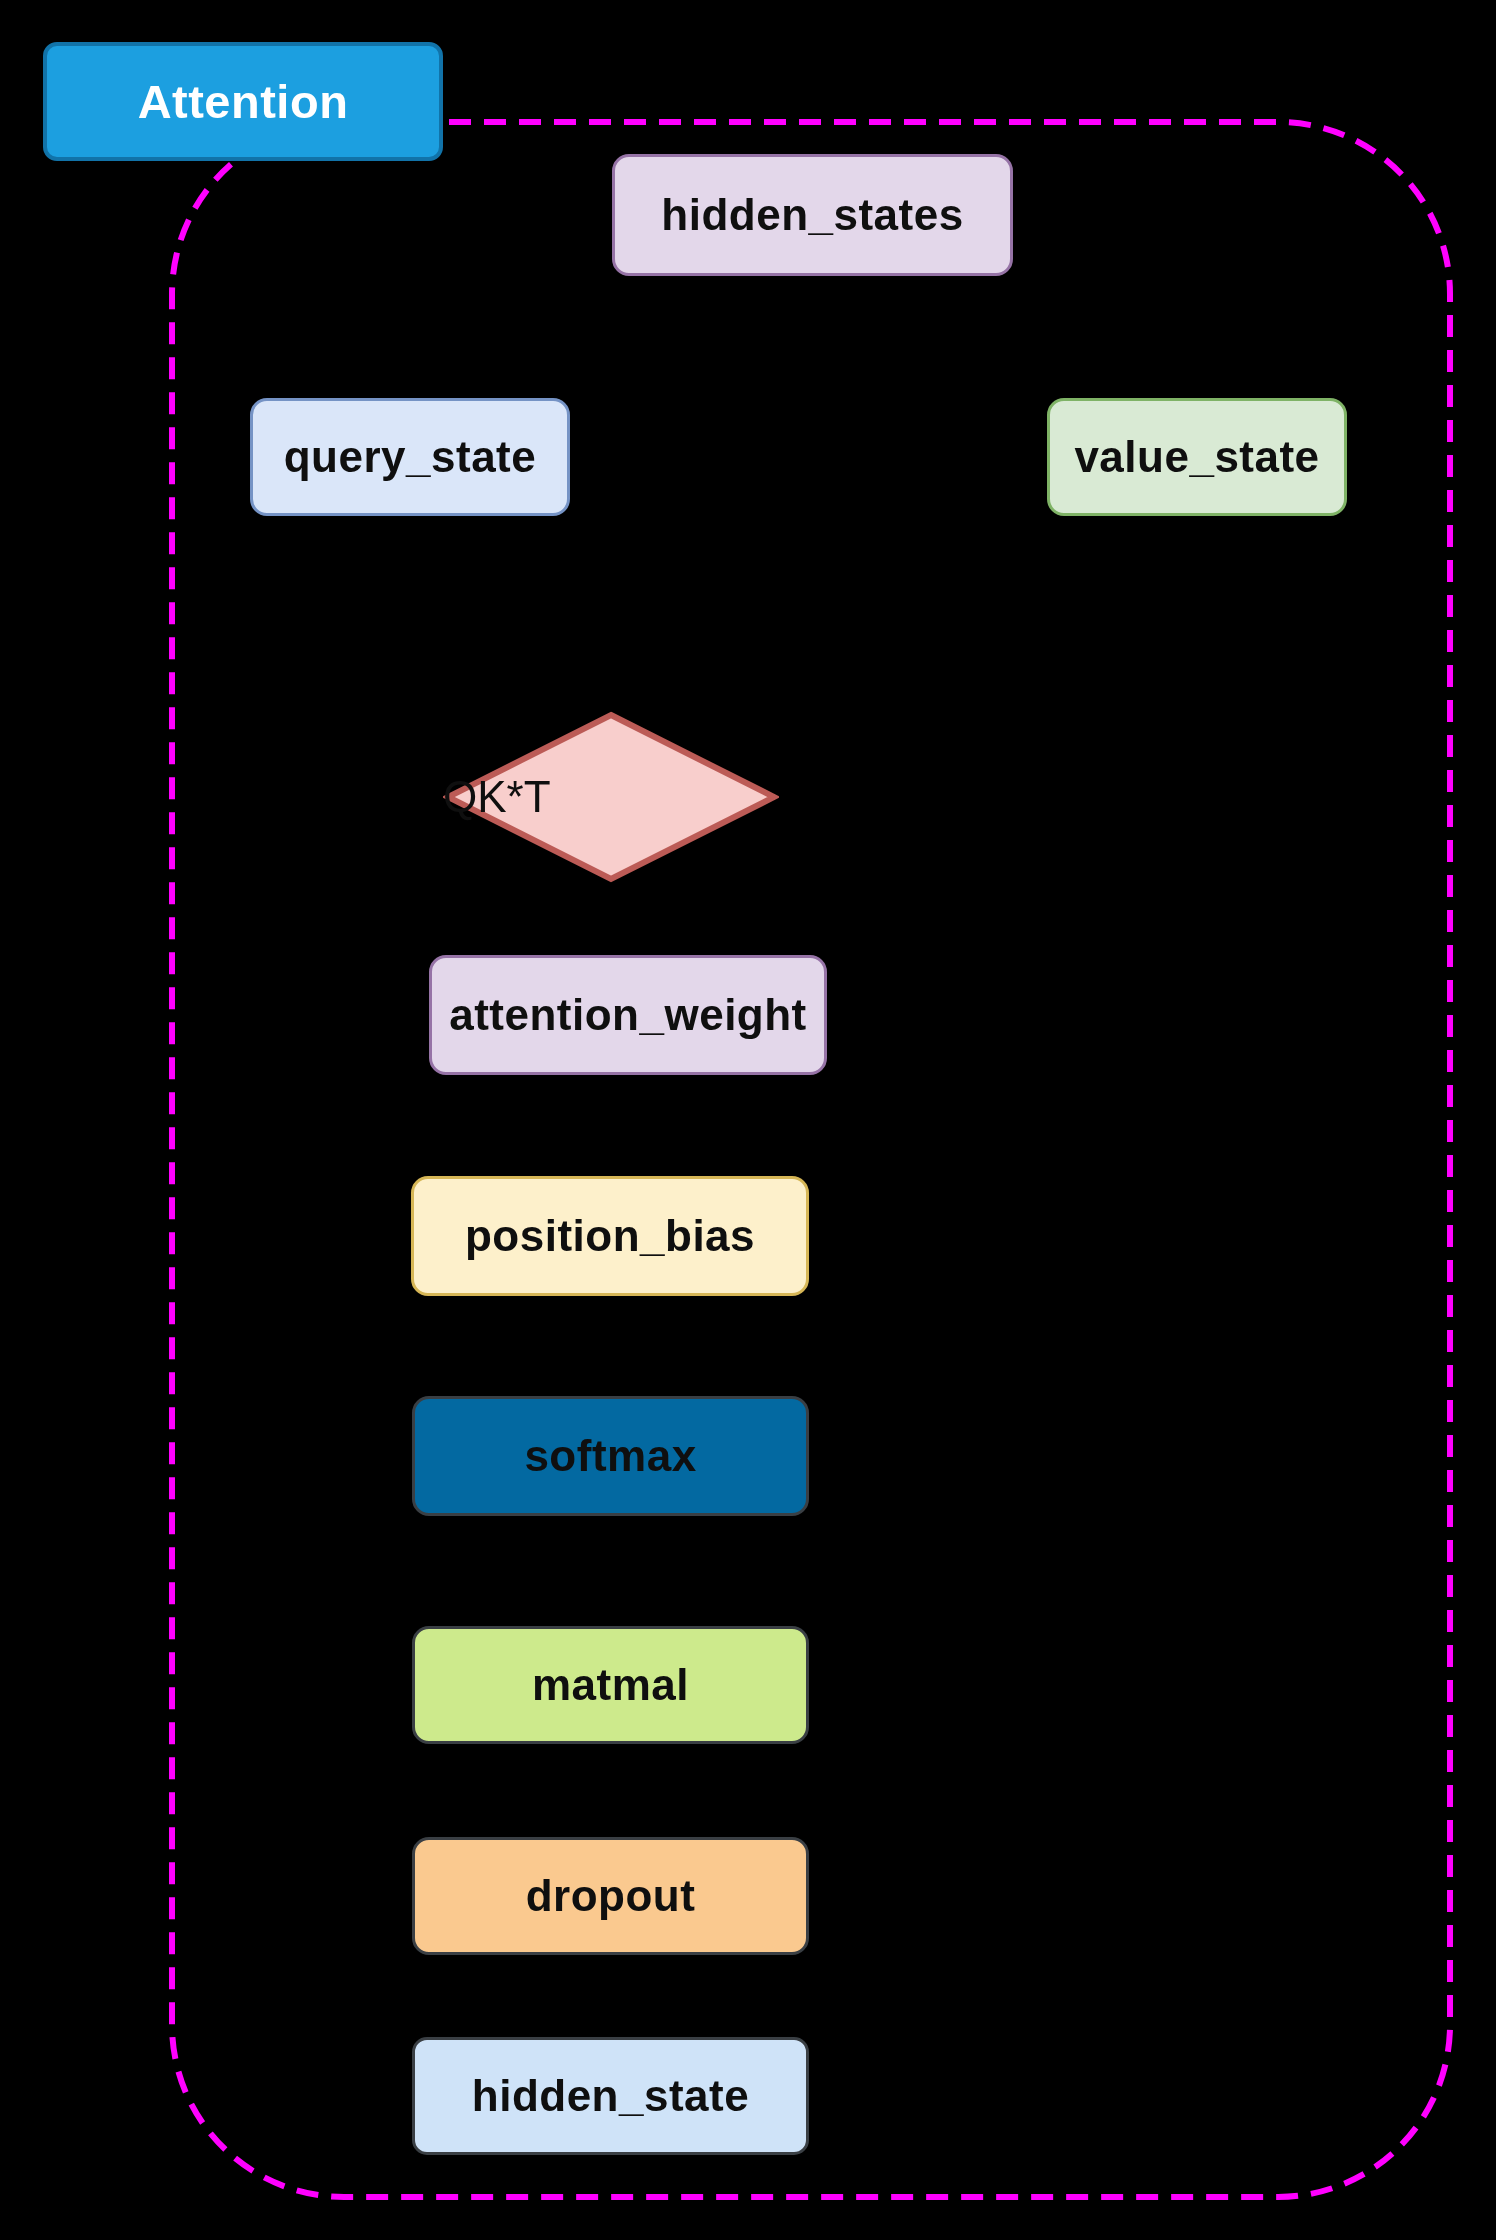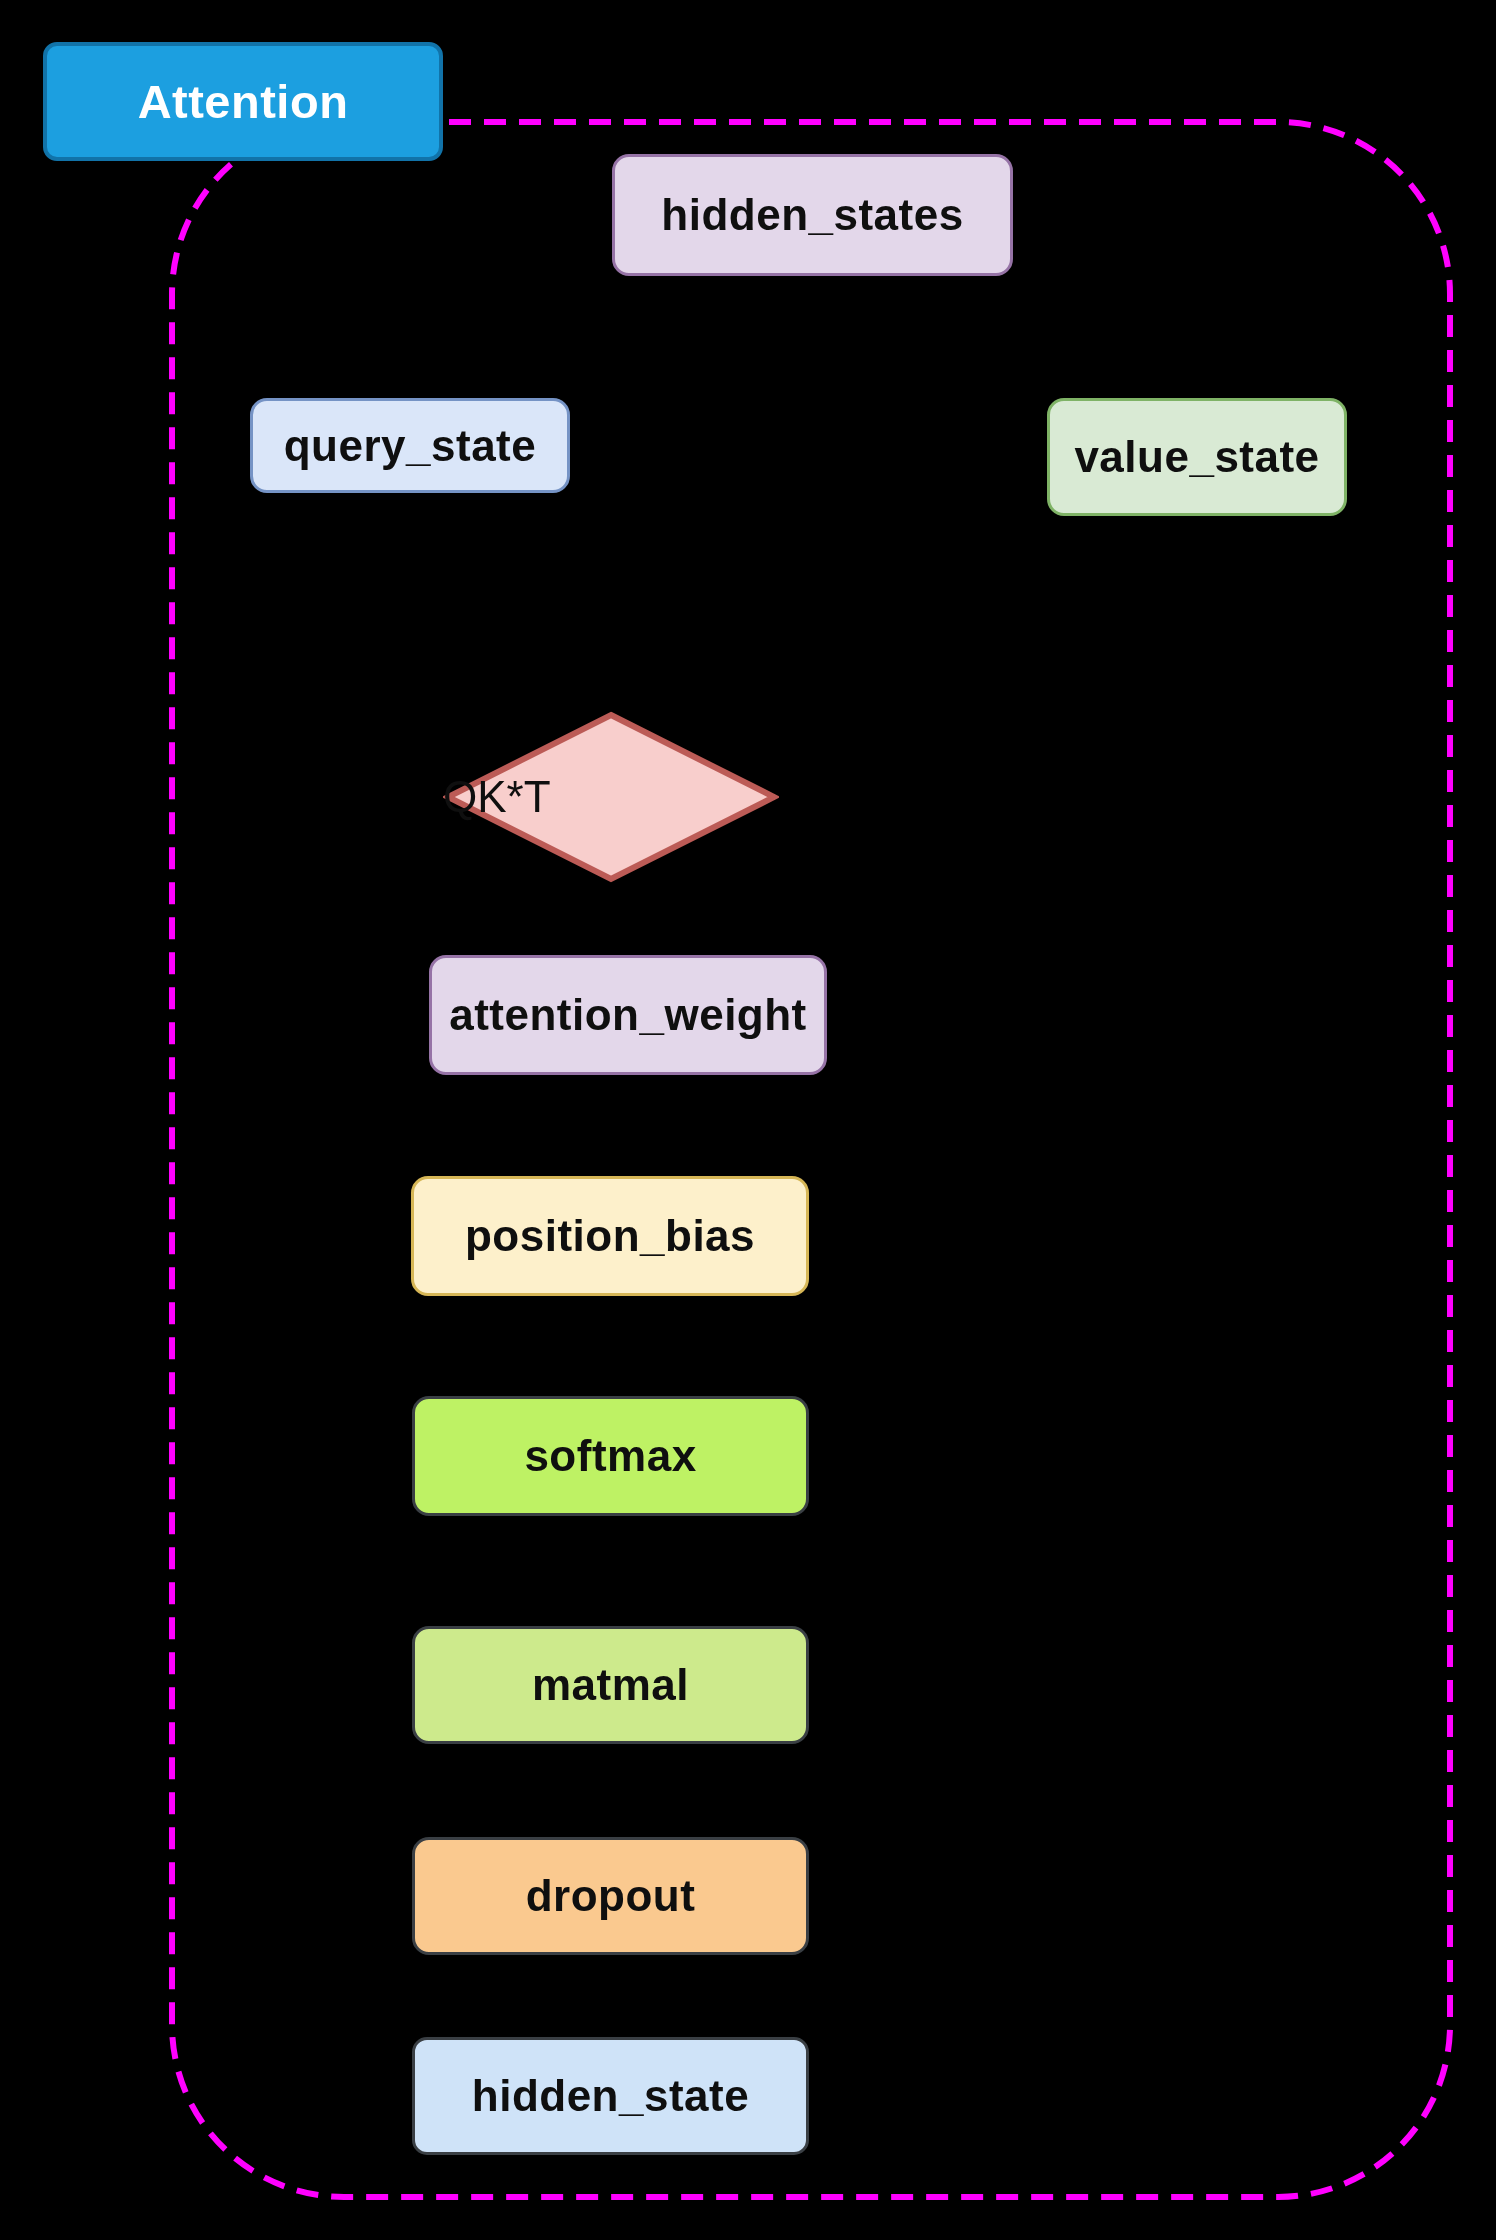--- a/index.html
+++ b/index.html
@@ -37,21 +37,21 @@
     color: #ffffff;
     font-size: 47px;
     z-index: 3;
   }
 
   
   #container-svg { position: absolute; left: 166px; top: 116px; z-index: 1; }
 
   
   #n-hidden-states    { left: 612px;  top: 154px;  width: 401px; height: 122px; }
-  #n-query-state      { left: 250px;  top: 398px;  width: 320px; height: 95px; }
+  #n-query-state      { left: 250px;  top: 398px;  width: 320px; height: 118px; }
   #n-key-state        { left: 650px;  top: 398px;  width: 321px; height: 118px; }
   #n-value-state      { left: 1047px; top: 398px;  width: 300px; height: 118px; }
   #n-attention-weight { left: 412px;  top: 955px;  width: 398px; height: 120px; margin-left: 17px; }
   #n-position-bias    { left: 411px;  top: 1176px; width: 398px; height: 120px; }
   #n-softmax          { left: 412px;  top: 1396px; width: 397px; height: 120px; }
   #n-matmal           { left: 412px;  top: 1626px; width: 397px; height: 118px; }
   #n-dropout          { left: 412px;  top: 1837px; width: 397px; height: 118px; }
   #n-hidden-state     { left: 412px;  top: 2037px; width: 397px; height: 118px; }
 
   
@@ -98,21 +98,21 @@
   </div>
 
   <div class="node" id="n-attention-weight" style="background-color: rgb(227, 215, 234); border-color: rgb(150, 115, 166);">
     <span class="node-label">attention_weight</span>
   </div>
 
   <div class="node" id="n-position-bias" style="background-color: rgb(253, 240, 203); border-color: rgb(214, 182, 86);">
     <span class="node-label">position_bias</span>
   </div>
 
-  <div class="node" id="n-softmax" style="background-color: #bef264; border-color: rgb(58, 63, 68);">
+  <div class="node" id="n-softmax" style="background-color: #0369a1; border-color: rgb(58, 63, 68);">
     <span class="node-label">softmax</span>
   </div>
 
   <div class="node" id="n-matmal" style="background-color: rgb(205, 234, 140); border-color: rgb(58, 63, 68);">
     <span class="node-label">matmal</span>
   </div>
 
   <div class="node" id="n-dropout" style="background-color: rgb(250, 201, 143); border-color: rgb(58, 63, 68);">
     <span class="node-label">dropout</span>
   </div>

